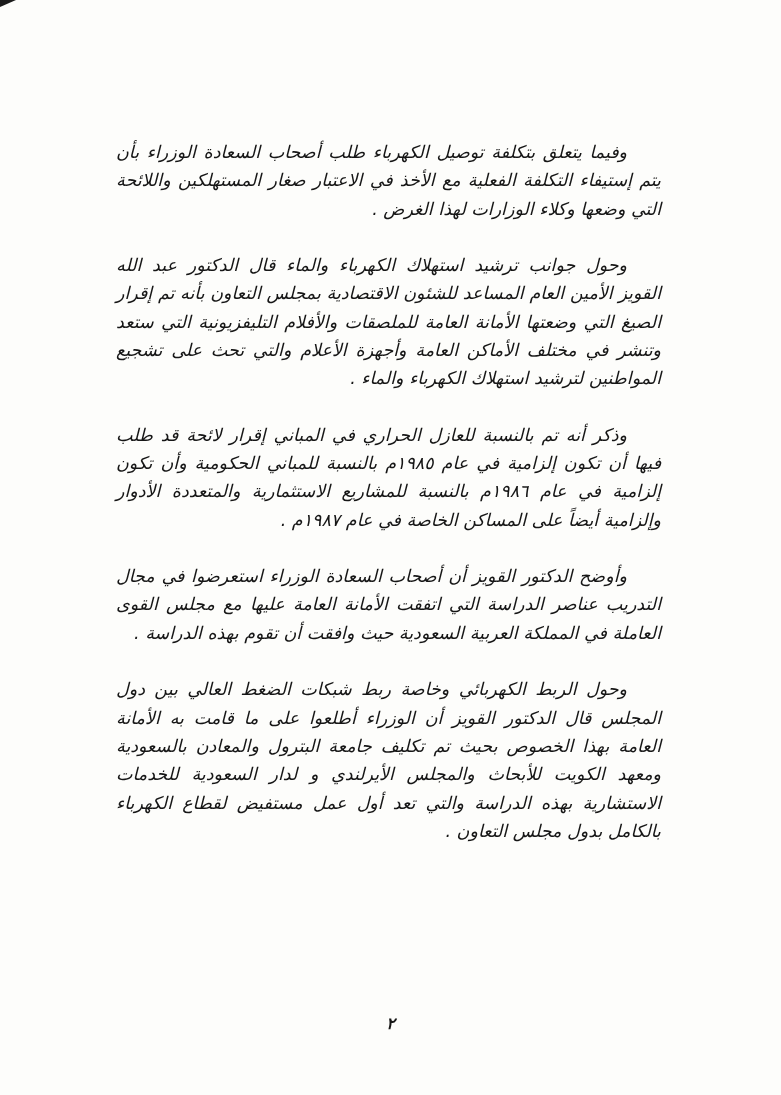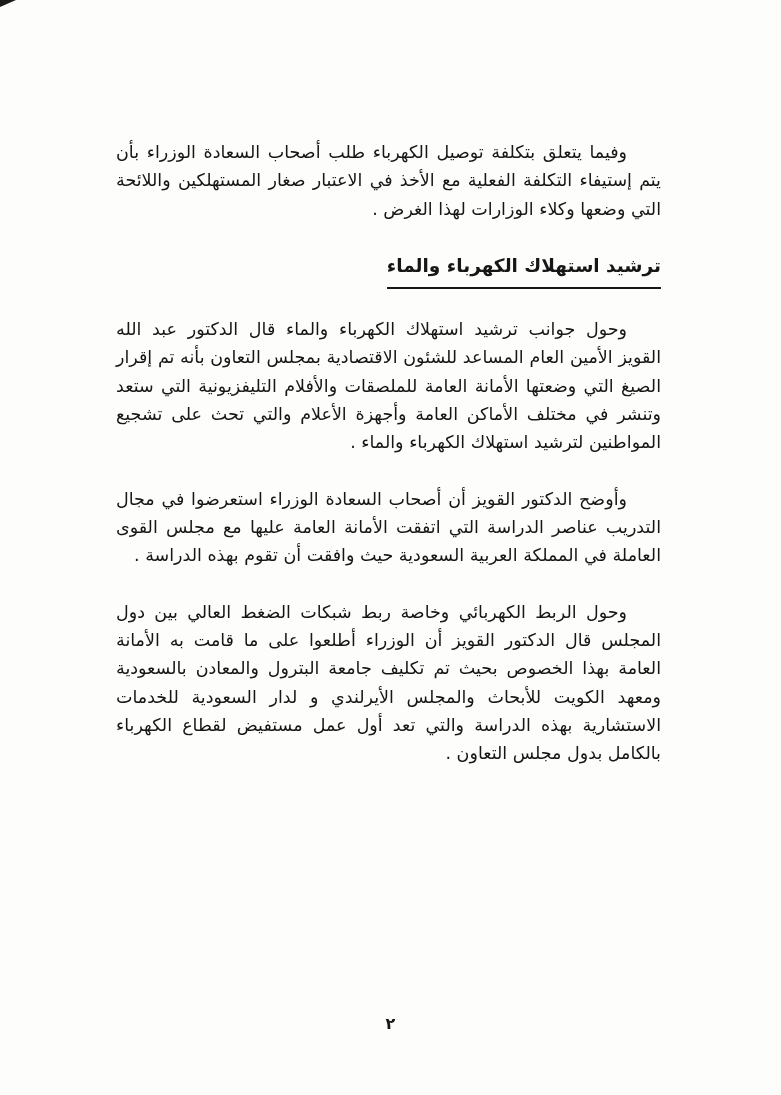--- a/index.html
+++ b/index.html
@@ -10,20 +10,21 @@
   .page {
     position: relative;
     width: 781px;
     height: 1095px;
     margin: 0 auto;
     background: #fdfdfb;
     overflow: hidden;
     direction: rtl;
     font-family: "DejaVu Sans", sans-serif;
     color: #161616;
+    font-style: italic;
   }
   
   .scan-corner {
     position: absolute;
     top: 0;
     left: 0;
     width: 16px;
     height: 7px;
     background: #1b1b1b;
     clip-path: polygon(0 0, 100% 0, 0 100%);
@@ -71,26 +72,24 @@
 <body>
 
 <div class="page">
 
   <div class="scan-corner"></div>
 
   <div class="text-block">
 
     <p>وفيما يتعلق بتكلفة توصيل الكهرباء طلب أصحاب السعادة الوزراء بأن يتم إستيفاء التكلفة الفعلية مع الأخذ في الاعتبار صغار المستهلكين واللائحة التي وضعها وكلاء الوزارات لهذا الغرض .</p>
 
-    <h2 class="heading">
-      <span class="underline">ترشيد استهلاك الكهرباء والماء</span>
-    </h2>
 
     <p>وحول جوانب ترشيد استهلاك الكهرباء والماء قال الدكتور عبد الله القويز الأمين العام المساعد للشئون الاقتصادية بمجلس التعاون بأنه تم إقرار الصيغ التي وضعتها الأمانة العامة للملصقات والأفلام التليفزيونية التي ستعد وتنشر في مختلف الأماكن العامة وأجهزة الأعلام والتي تحث على تشجيع المواطنين لترشيد استهلاك الكهرباء والماء .</p>
 
+    <p>وذكر أنه تم بالنسبة للعازل الحراري في المباني إقرار لائحة قد طلب فيها أن تكون إلزامية في عام ١٩٨٥م بالنسبة للمباني الحكومية وأن تكون إلزامية في عام ١٩٨٦م بالنسبة للمشاريع الاستثمارية والمتعددة الأدوار وإلزامية أيضاً على المساكن الخاصة في عام ١٩٨٧م .</p>
 
     <p>وأوضح الدكتور القويز أن أصحاب السعادة الوزراء استعرضوا في مجال التدريب عناصر الدراسة التي اتفقت الأمانة العامة عليها مع مجلس القوى العاملة في المملكة العربية السعودية حيث وافقت أن تقوم بهذه الدراسة .</p>
 
     <p class="tight">وحول الربط الكهربائي وخاصة ربط شبكات الضغط العالي بين دول المجلس قال الدكتور القويز أن الوزراء أطلعوا على ما قامت به الأمانة العامة بهذا الخصوص بحيث تم تكليف جامعة البترول والمعادن بالسعودية ومعهد الكويت للأبحاث والمجلس الأيرلندي و لدار السعودية للخدمات الاستشارية بهذه الدراسة والتي تعد أول عمل مستفيض لقطاع الكهرباء بالكامل بدول مجلس التعاون .</p>
 
   </div>
 
   <div class="page-number">٢</div>
 
 </div>

